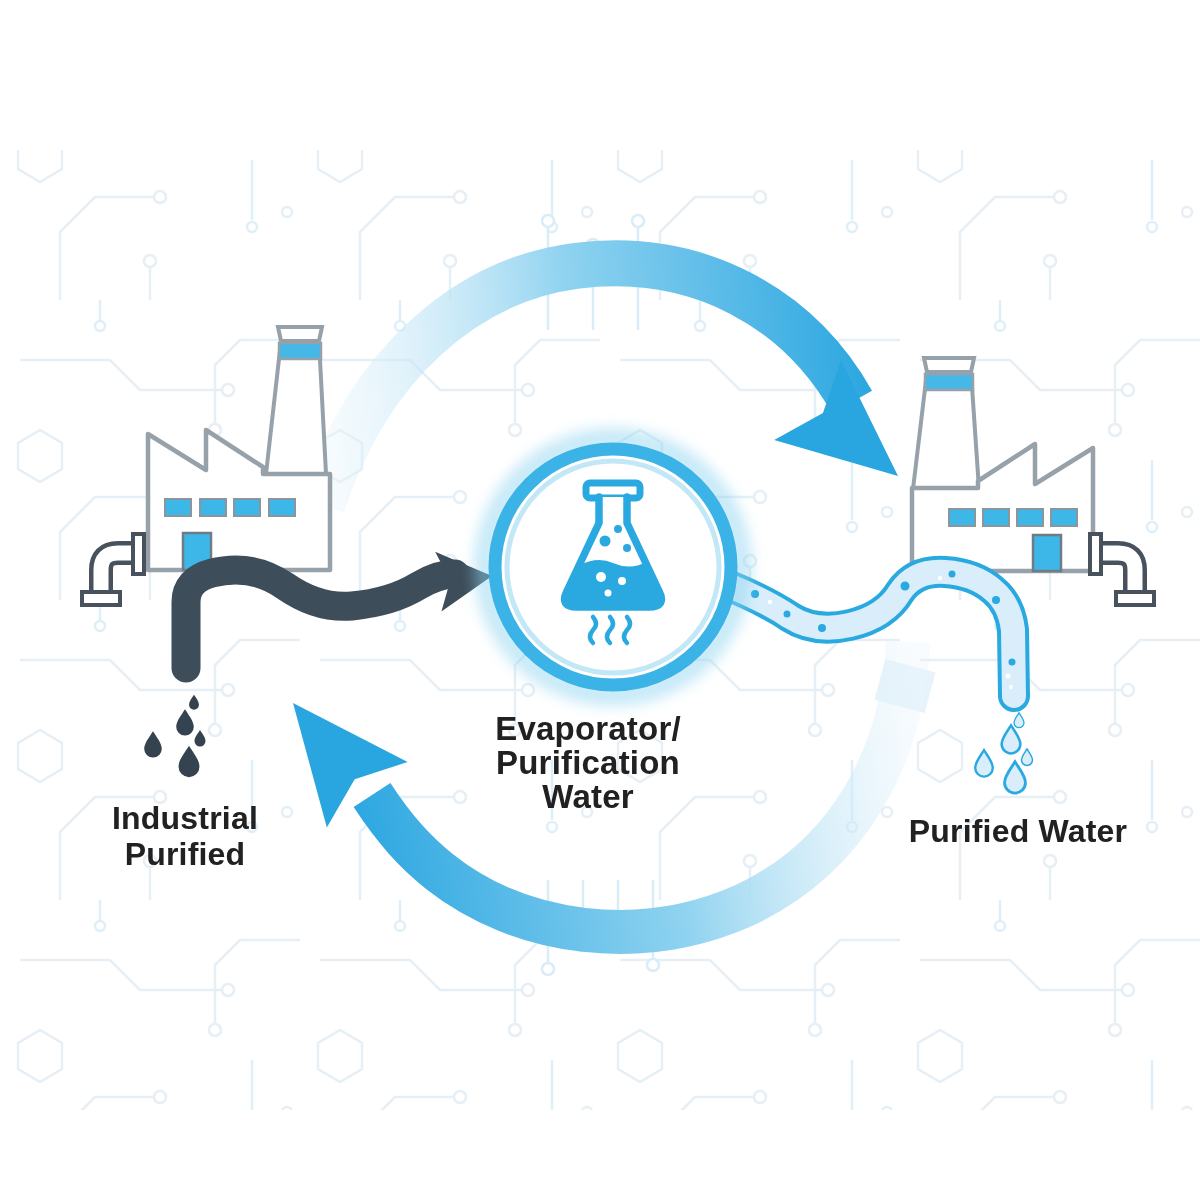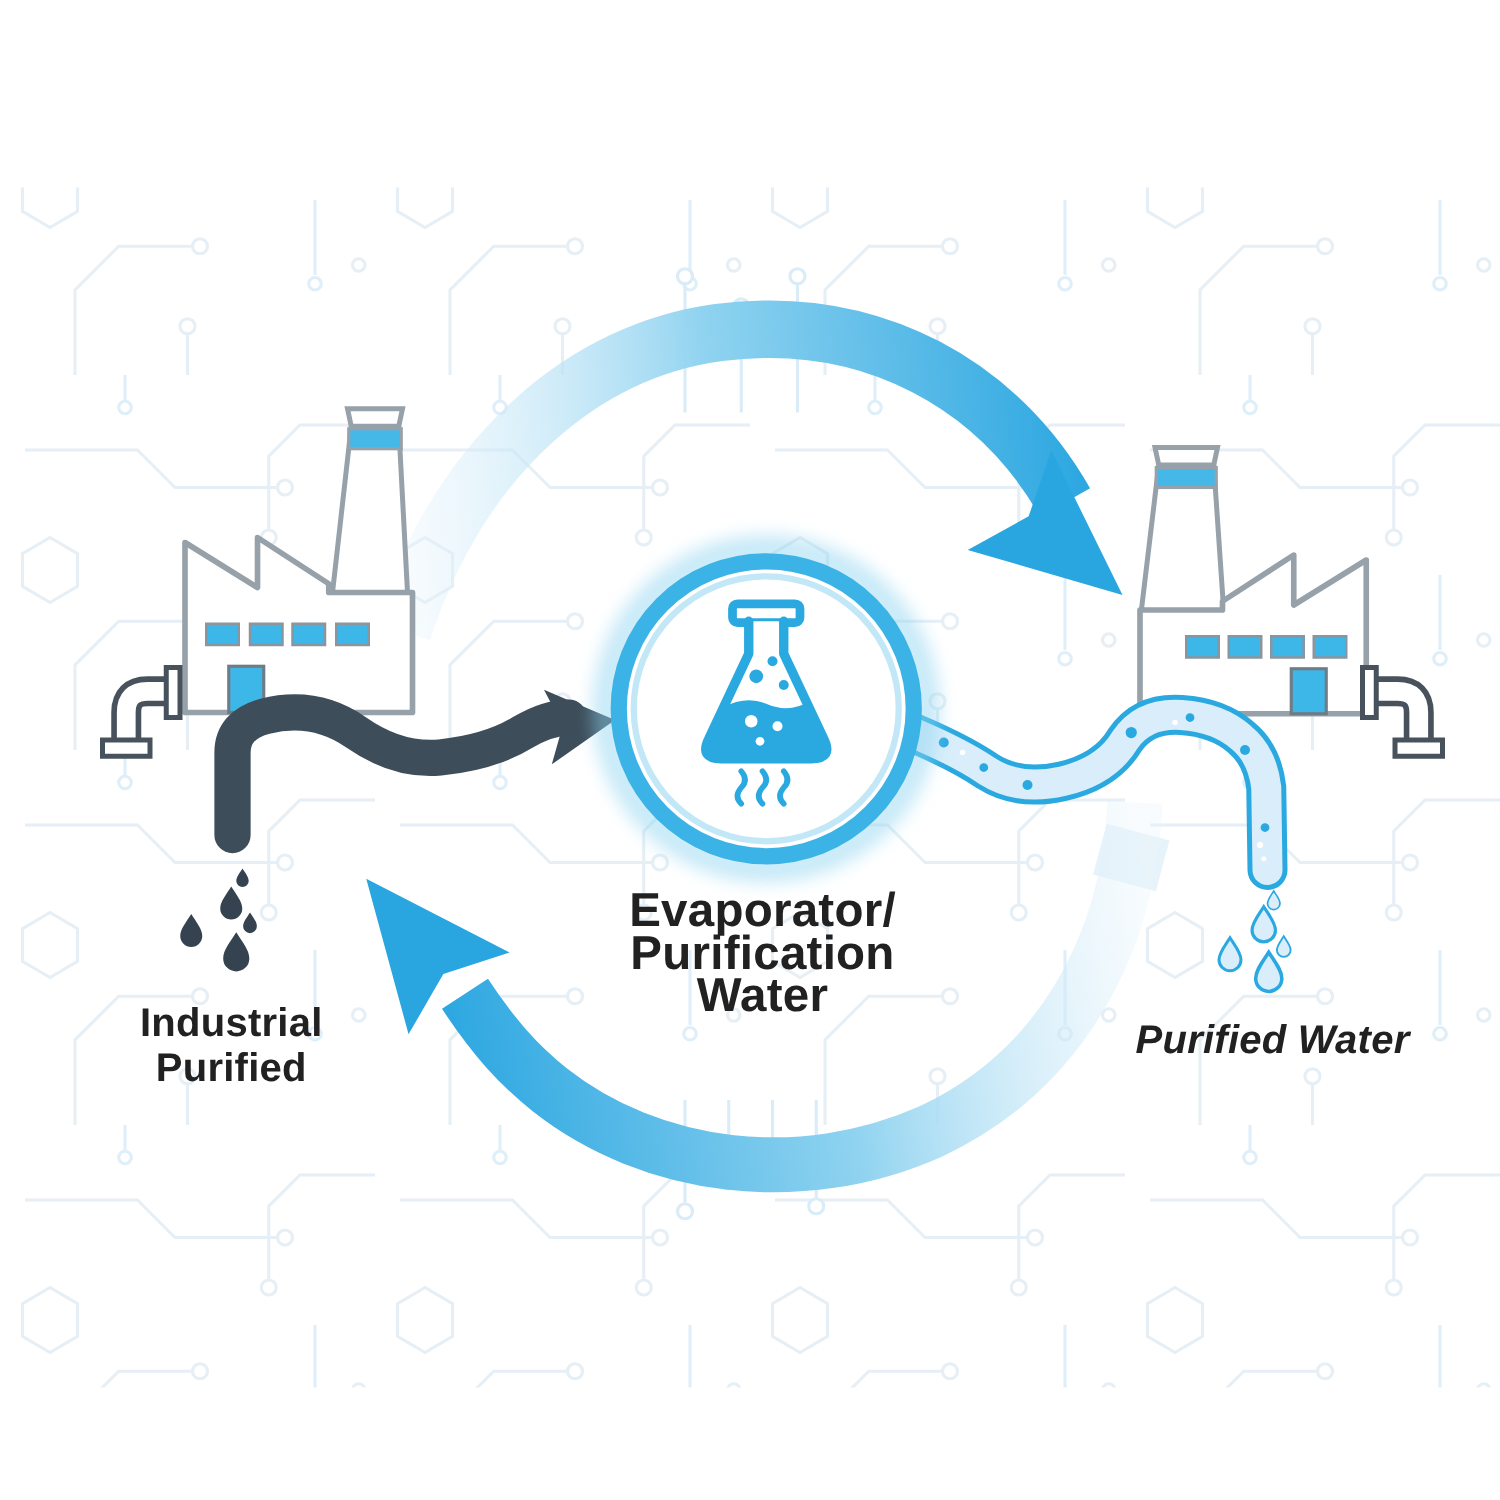--- a/index.html
+++ b/index.html
@@ -194,21 +194,21 @@
       <path d="M610 617 q6 7 0 13 q-6 7 0 13"></path>
       <path d="M627 617 q6 7 0 13 q-6 7 0 13"></path>
     </g>
   </g>
 </svg>
 
 <div class="label" style="left:35px;top:800px;width:300px;">
   <div>Industrial</div>
   <div>Purified</div>
 </div>
-<div class="label" style="left:460px;top:712px;width:300px;font-size:38px;line-height:34px;">
+<div class="label" style="left:438px;top:712px;width:300px;font-size:33px;line-height:34px;">
   <div>Evaporator/</div>
   <div>Purification</div>
   <div>Water</div>
 </div>
-<div class="label" style="left:868px;top:813px;width:300px;font-style:italic;">
+<div class="label" style="left:868px;top:813px;width:300px;">
   <div>Purified Water</div>
 </div>
 </div>
 
 </body></html>

